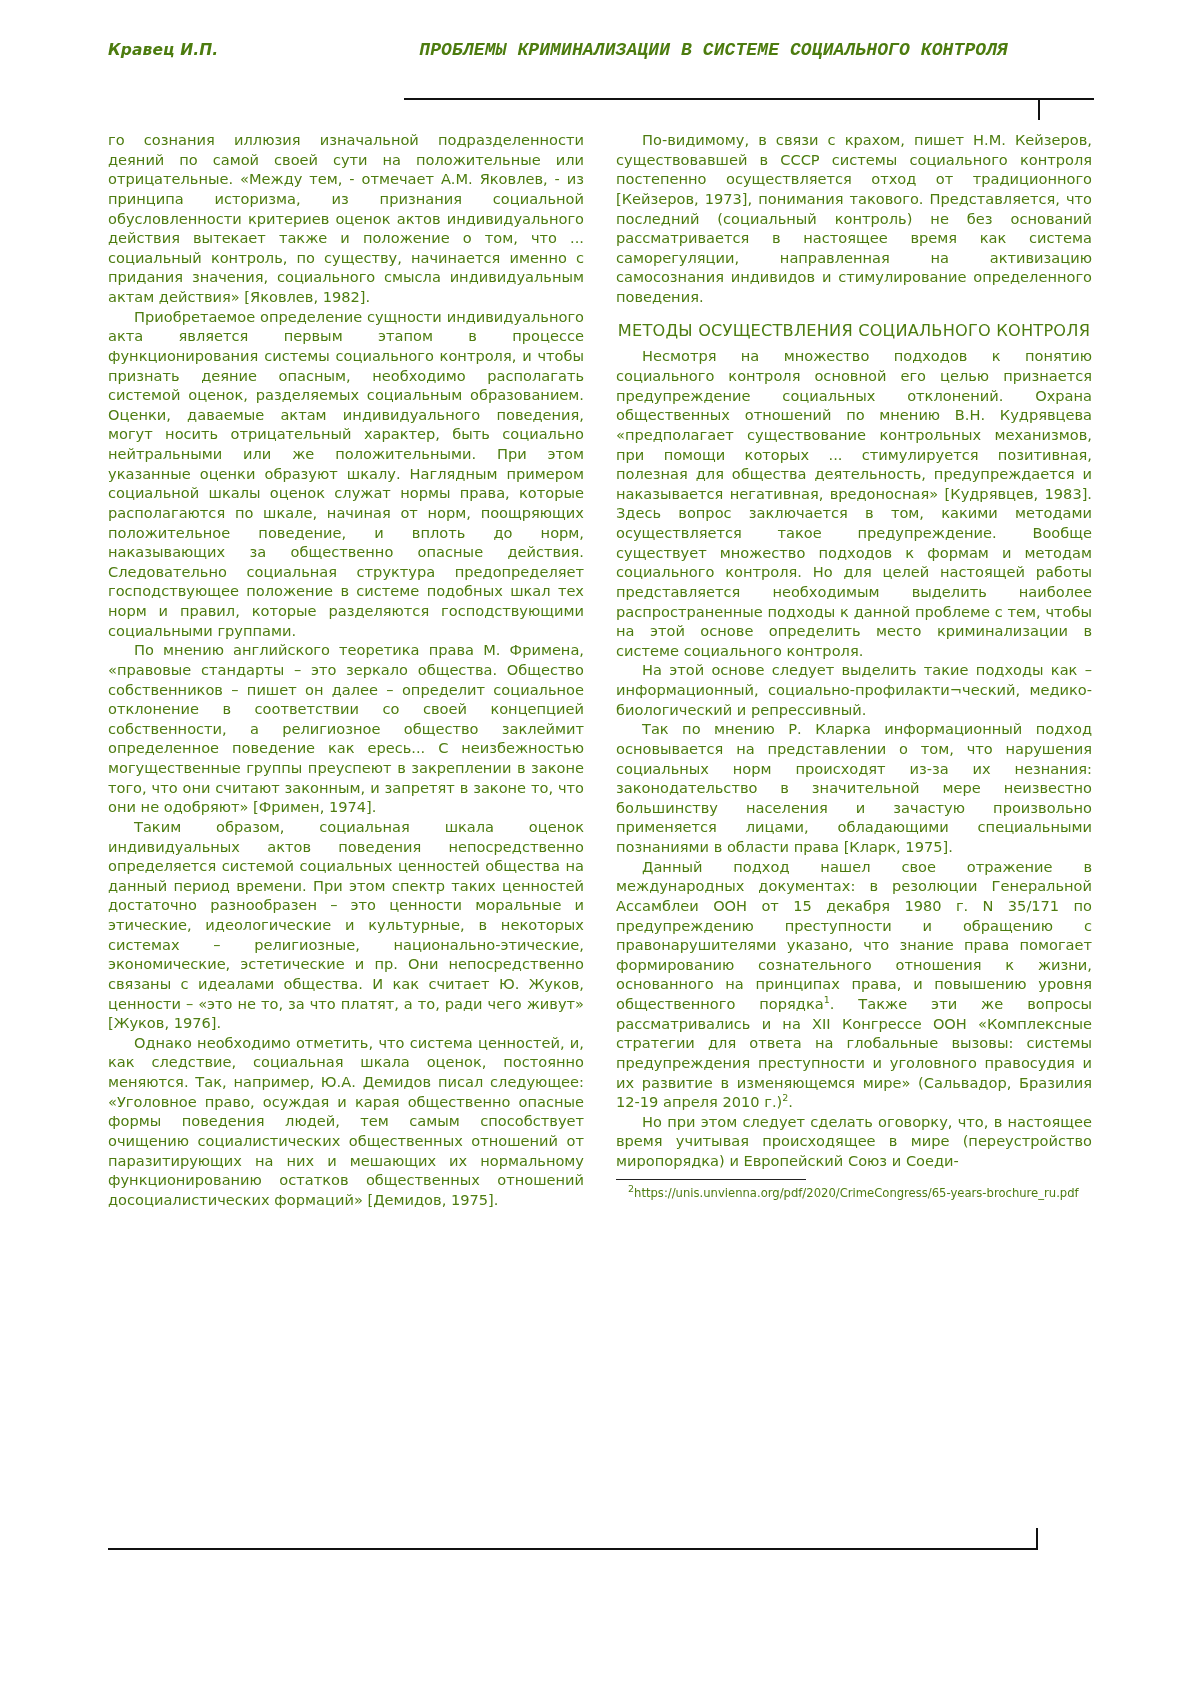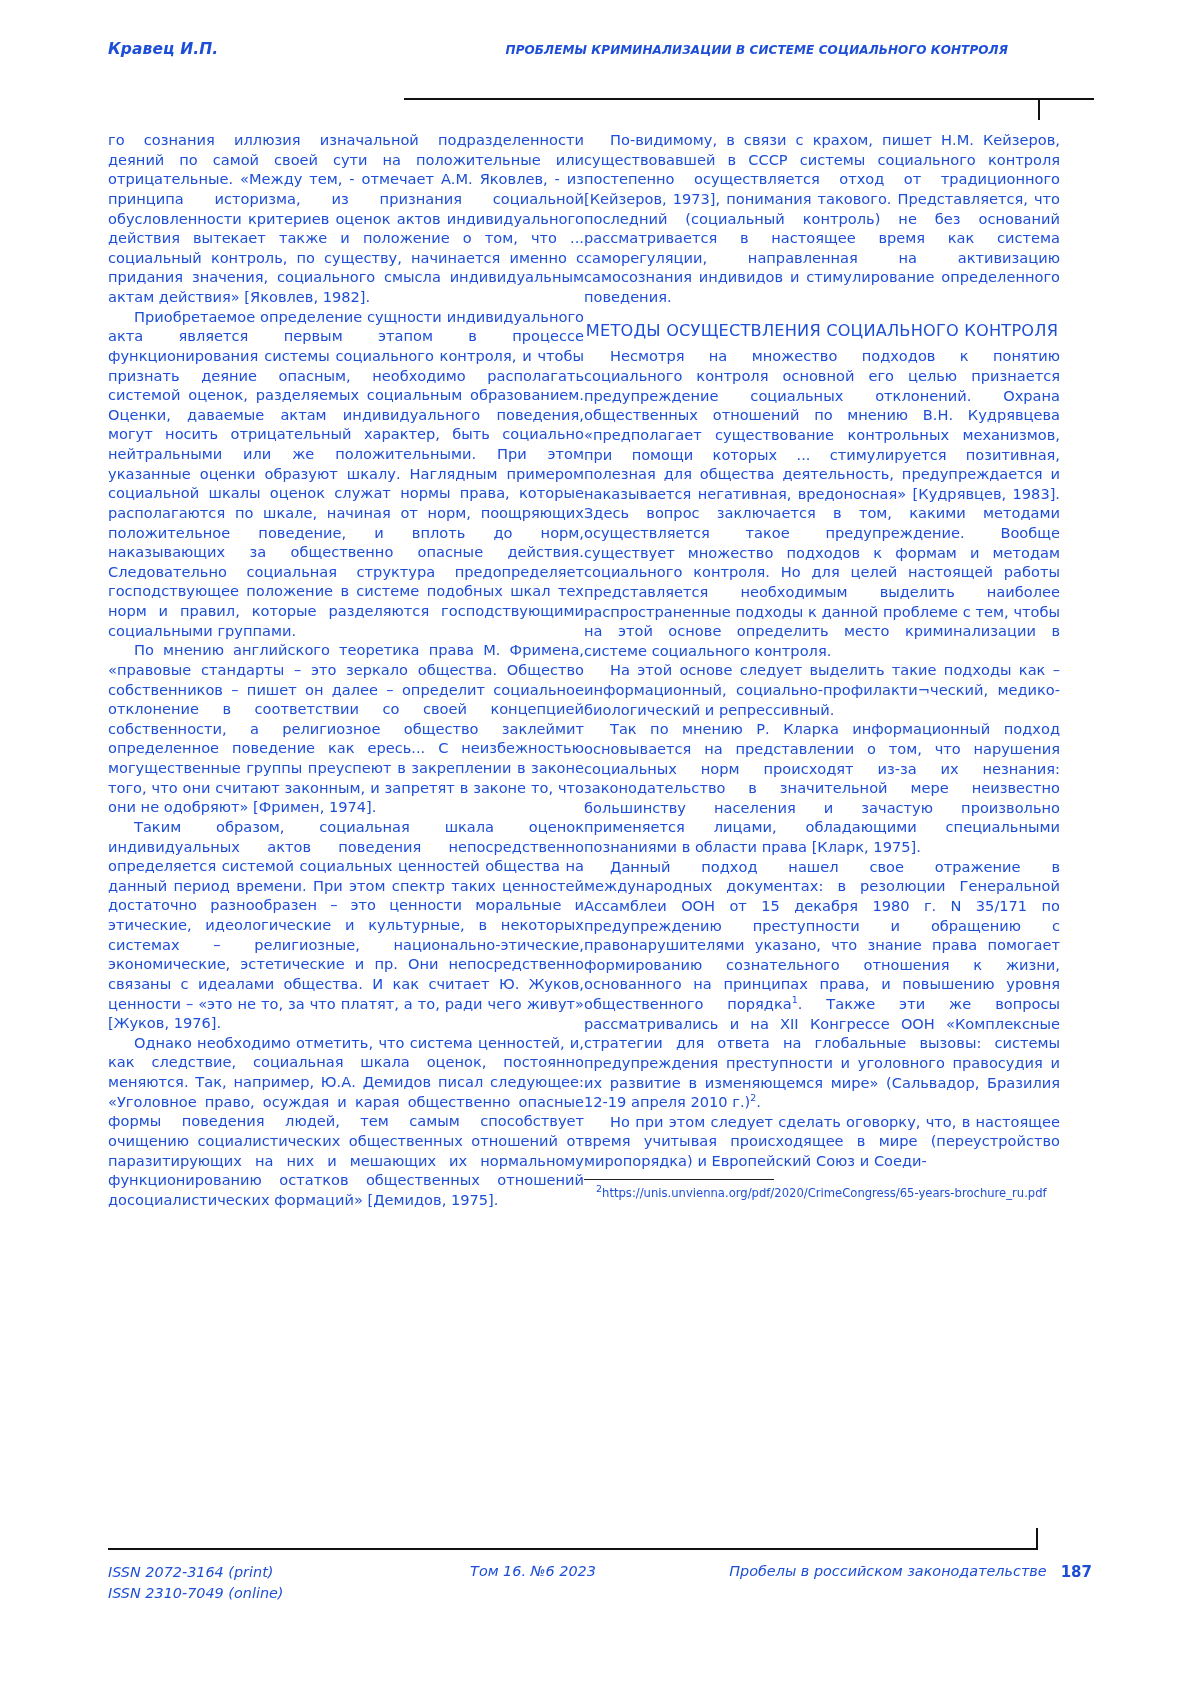--- a/index.html
+++ b/index.html
@@ -8,44 +8,45 @@
     background: #d8d8d8;
   }
   .page {
     position: relative;
     width: 1200px;
     height: 1697px;
     background: #ffffff;
     margin: 0 auto;
     overflow: hidden;
     font-family: "DejaVu Sans", "Liberation Sans", sans-serif;
-    color: #1d4ed8;
+    color: #4d7c0f;
   }
 
   
   .header {
     position: absolute;
     left: 108px;
     top: 40px;
     width: 900px;
     display: flex;
     align-items: baseline;
     justify-content: space-between;
   }
   .header .author {
     font-size: 15.5px;
     font-style: italic;
     font-weight: bold;
     letter-spacing: .1px;
   }
   .header .title {
-    font-size: 12px;
+    font-size: 18px;
     font-style: italic;
     font-weight: bold;
     letter-spacing: .1px;
+    font-family: Liberation Mono, monospace;
   }
   .rule-top {
     position: absolute;
     left: 404px;
     top: 98px;
     width: 690px;
     height: 2px;
     background: #111;
   }
   .tick-top {
@@ -58,20 +59,21 @@
   }
 
   
   .cols {
     position: absolute;
     left: 108px;
     top: 130px;
     width: 984px;
     height: 1350px;
     display: flex;
+    gap: 32px;
   }
   .col {
     width: 476px;
     font-size: 14.6px;
     line-height: 1.345;
     text-align: justify;
     hyphens: none;
   }
   .col p {
     margin: 0;
@@ -181,23 +183,14 @@
       <div class="fn-rule"></div>
       <div class="footnotes">
         <p class="fn2"><sup>2</sup><span>https://unis.unvienna.org/pdf/2020/CrimeCongress/65-years-brochure_ru.pdf</span></p>
       </div>
     </div>
   </div>
 
   <div class="tick-bottom"></div>
   <div class="rule-bottom"></div>
 
-  <div class="footer">
-    <div class="issn">
-      <div>ISSN 2072-3164 (print)</div>
-      <div>ISSN 2310-7049 (online)</div>
-    </div>
-    <div class="vol">Том 16. №6 2023</div>
-    <div class="journal">Пробелы в российском законодательстве</div>
-    <div class="pageno">187</div>
-  </div>
 
 </div>
 
 </body></html>

